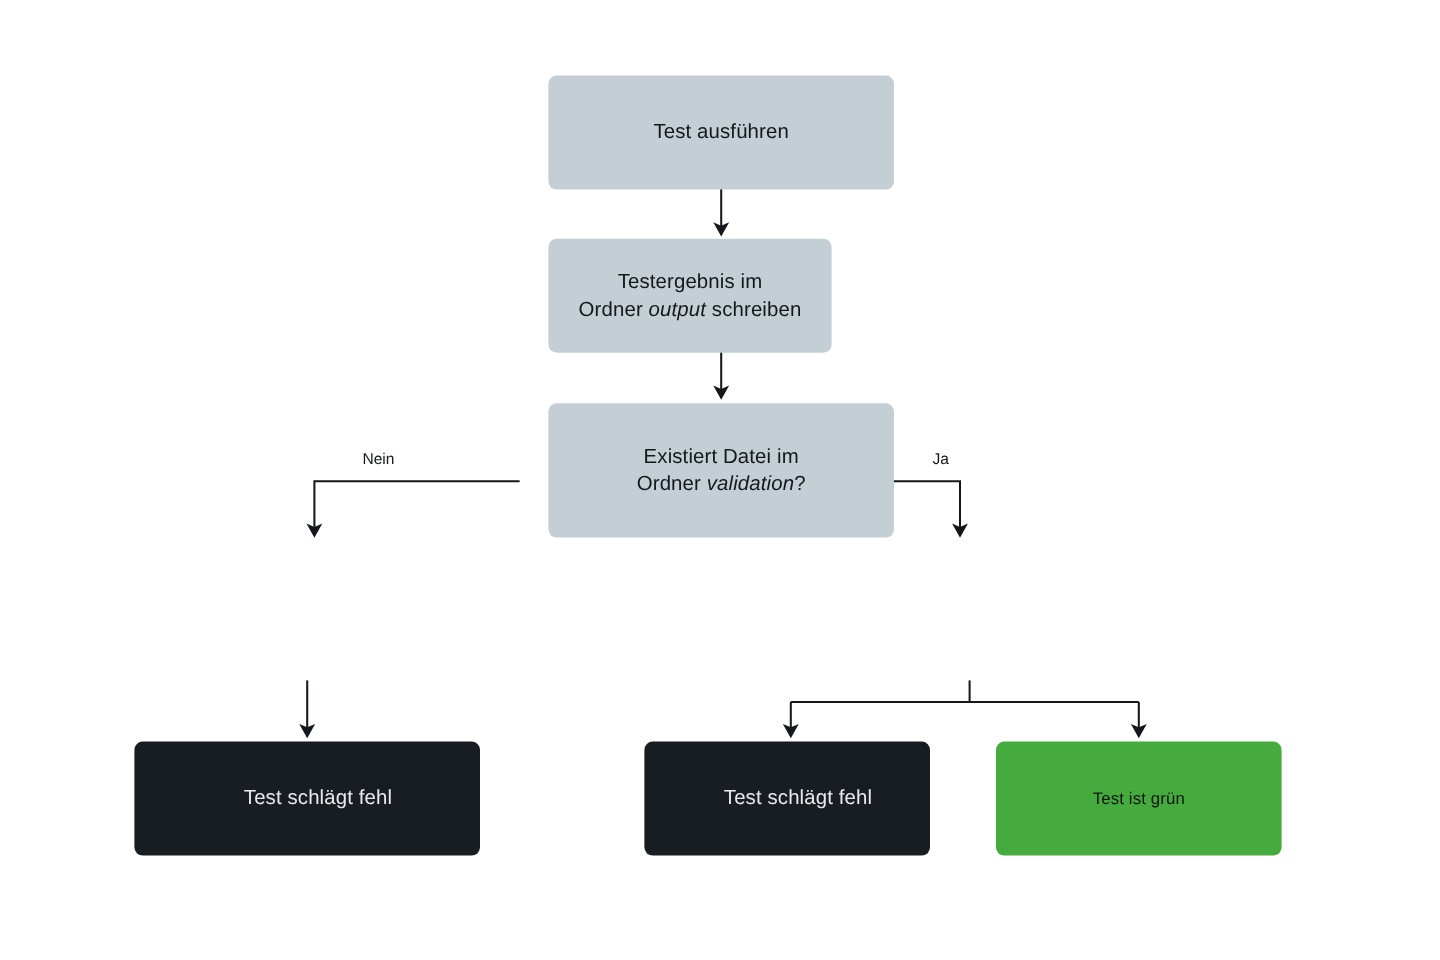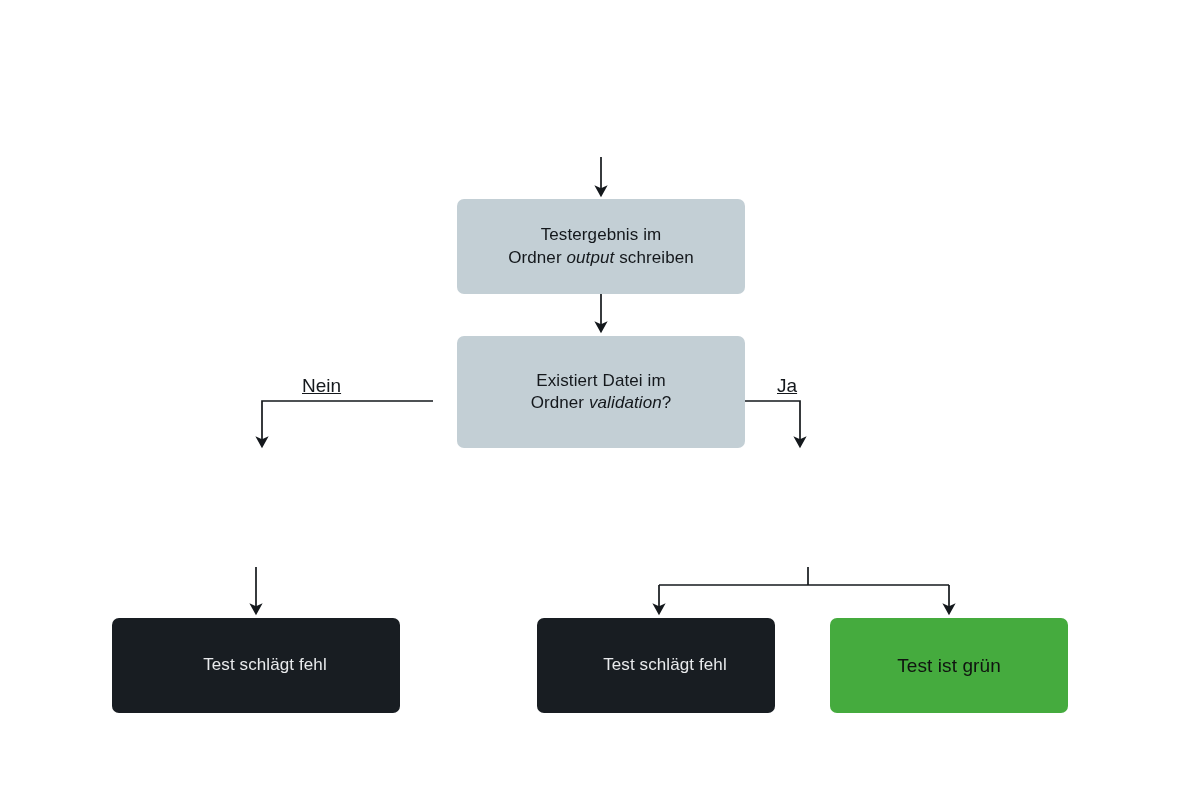--- a/index.html
+++ b/index.html
@@ -42,33 +42,32 @@
   .node-dark {
     background: #181d22;
     color: #e8eaec;
     font-size: 17px;
     font-weight: 400;
     padding-left: 28px;
   }
   .node-green {
     background: #45ab3e;
     color: #101410;
-    font-size: 19px;
+    font-size: 14px;
     font-weight: 400;
     justify-content: flex-end;
   }
   .node em {
     font-style: italic;
   }
   .edge-label {
     position: absolute;
-    font-size: 19px;
+    font-size: 13px;
     color: #14181c;
     white-space: nowrap;
-    text-decoration: underline;
   }
   .connector-layer {
     position: absolute;
     left: 0;
     top: 0;
     width: 1200px;
     height: 800px;
     pointer-events: none;
   }
 </style>
@@ -114,22 +113,25 @@
       <line x1="808" y1="567" x2="808" y2="585" stroke="#14181c" stroke-width="1.7"></line>
       <line x1="659" y1="585" x2="949" y2="585" stroke="#14181c" stroke-width="1.7"></line>
       <line x1="659" y1="585" x2="659" y2="608" stroke="#14181c" stroke-width="1.7" marker-end="url(#arrowhead)"></line>
       <line x1="949" y1="585" x2="949" y2="608" stroke="#14181c" stroke-width="1.7" marker-end="url(#arrowhead)"></line>
     </g>
   </svg>
 
   <div class="edge-label" style="left:302px; top:375px;">Nein</div>
   <div class="edge-label" style="left:777px; top:375px;">Ja</div>
 
+  <div class="node node-light" style="left:457px; top:63px; width:288px; height:95px;">
+    <span class="label">Test ausführen</span>
+  </div>
 
-  <div class="node node-light" style="left:457px; top:199px; width:288px; height:95px;">
+  <div class="node node-light" style="left:457px; top:199px; width:236px; height:95px;">
     <span class="label">Testergebnis im<br>Ordner <em>output</em> schreiben</span>
   </div>
 
   <div class="node node-light" style="left:457px; top:336px; width:288px; height:112px;">
     <span class="label">Existiert Datei im<br>Ordner <em>validation</em>?</span>
   </div>
 
 
 
   <div class="node node-dark" style="left:112px; top:618px; width:288px; height:95px;">

